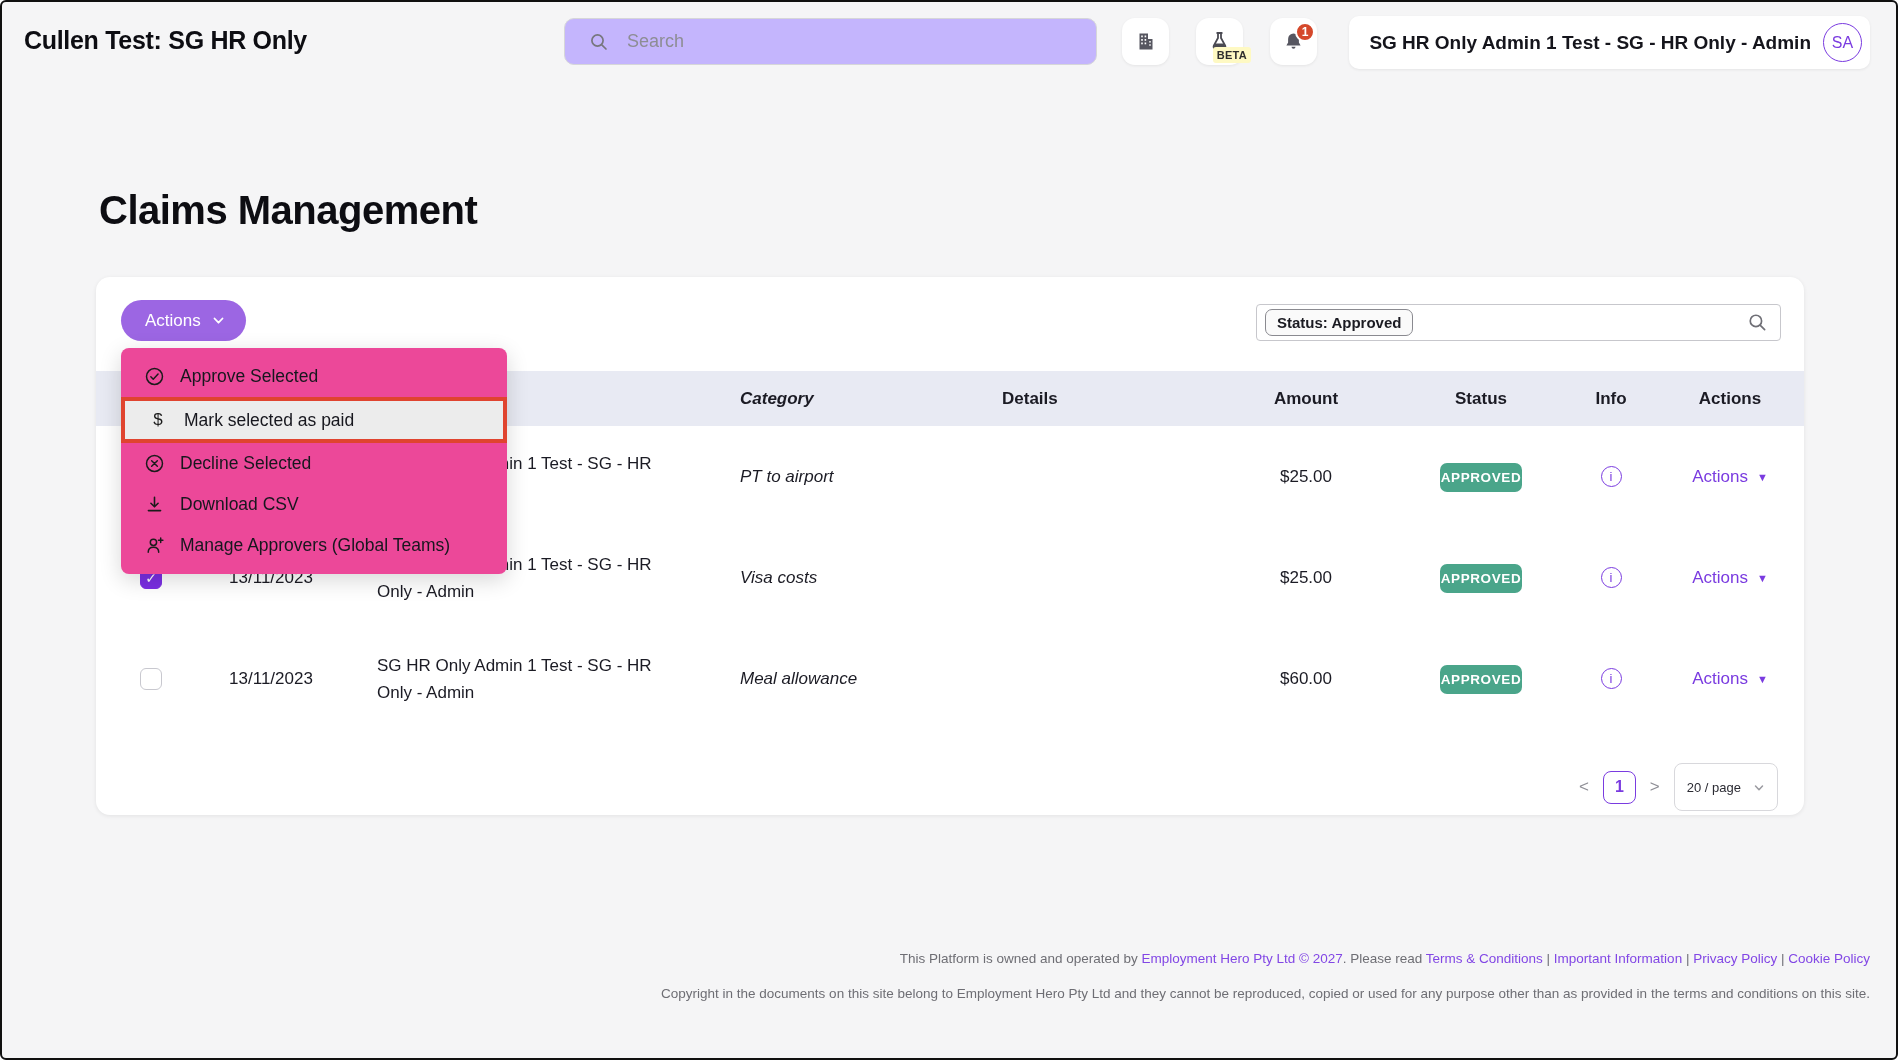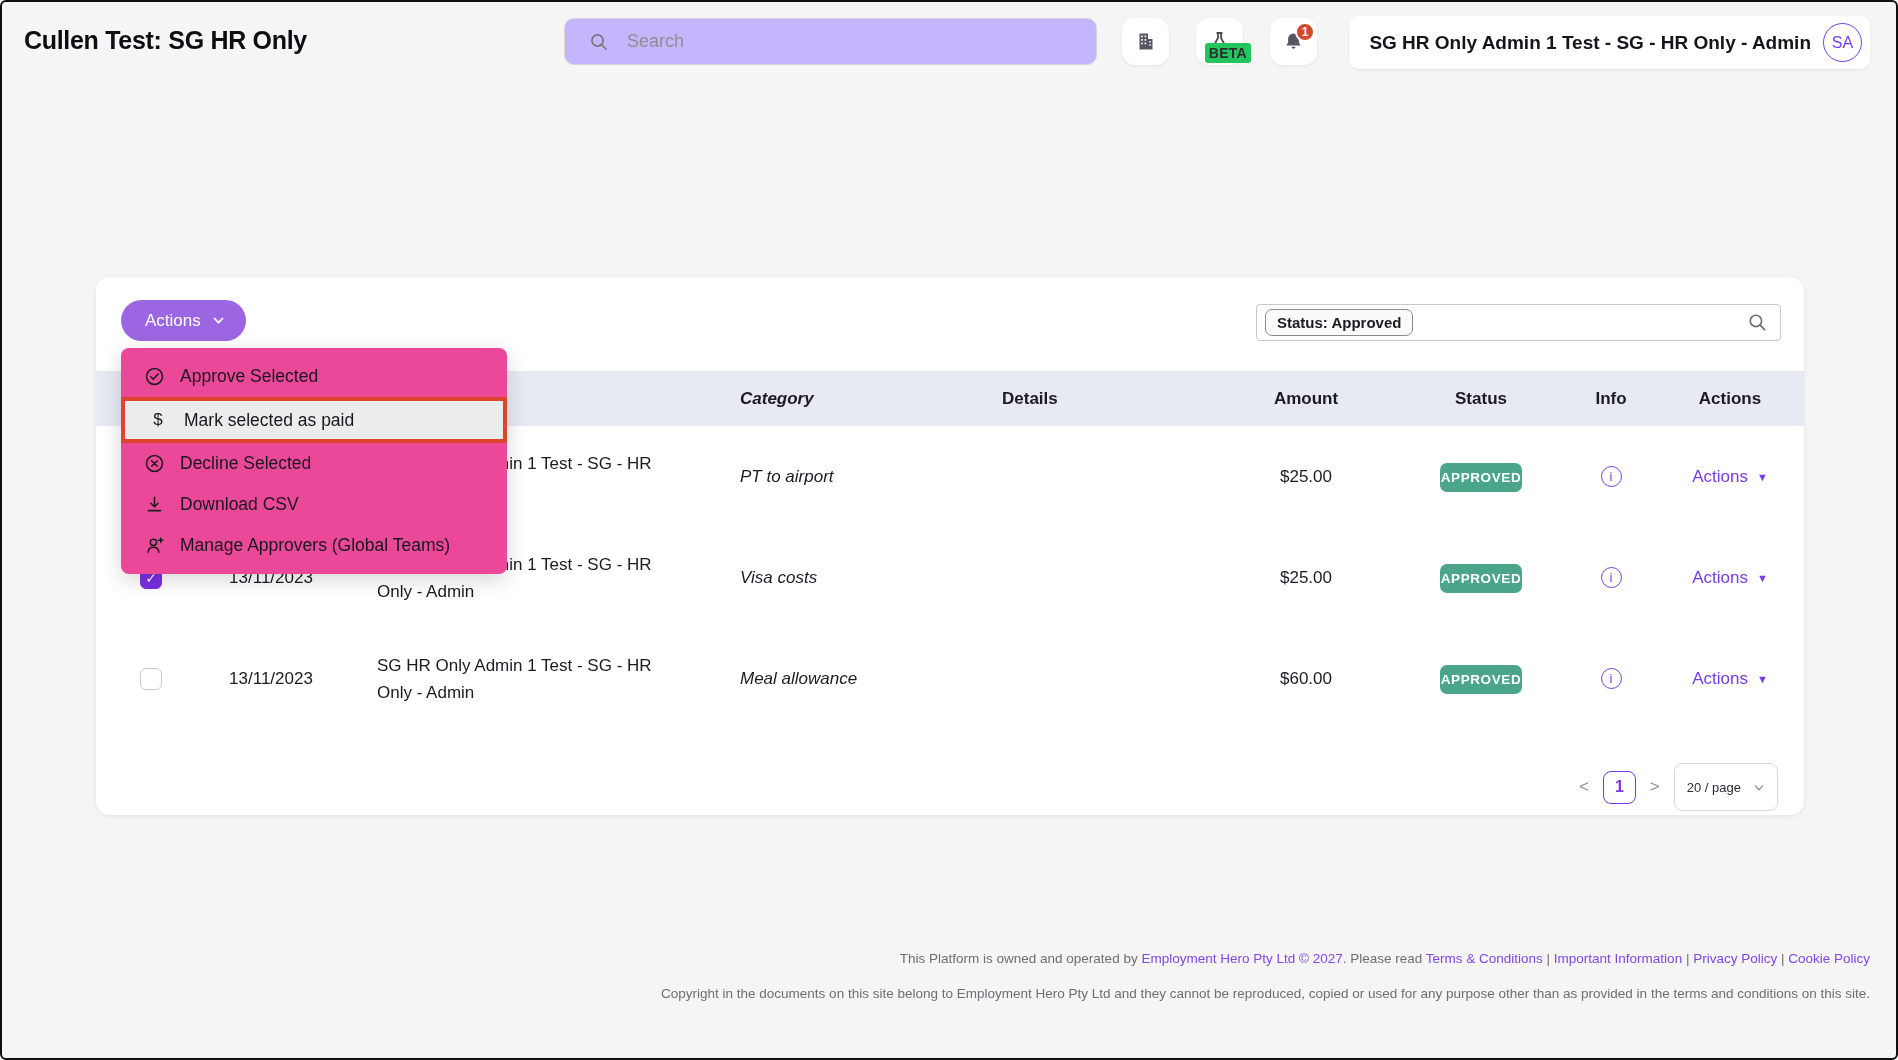--- a/index.html
+++ b/index.html
@@ -7,21 +7,21 @@
   .screen { position:relative; width:1898px; height:1060px; background:#F5F5F6; border:2px solid #101010; border-radius:6px; overflow:hidden; }
 
   
   .org-title { position:absolute; left:22px; top:24px; font-size:25px; font-weight:800; color:#0d0d12; letter-spacing:-0.3px; }
   .search-wrap { position:absolute; left:562px; top:16px; width:533px; height:47px; background:#c4b5fd; border:1px solid #d6d6d9; border-radius:10px; display:flex; align-items:center; padding:0 24px; gap:18px; }
   .search-wrap svg { flex:0 0 auto; }
   .search-input { border:none; outline:none; flex:1; font-size:18px; color:#333; background:transparent; font-family:inherit; }
   .search-input::placeholder { color:#8d8d94; }
   .icon-btn { position:absolute; top:16px; width:47px; height:47px; background:#fff; border-radius:13px; box-shadow:0 1px 3px rgba(0,0,0,0.07); display:flex; align-items:center; justify-content:center; }
   .icon-btn.b1 { left:1120px; } .icon-btn.b2 { left:1194px; } .icon-btn.b3 { left:1268px; }
-  .beta-badge { position:absolute; right:-8px; bottom:2px; background:#22c55e; color:#2e2e2e; font-size:14px; font-weight:700; padding:2px 4px; border-radius:3px; letter-spacing:0.3px; }
+  .beta-badge { position:absolute; right:-8px; bottom:2px; background:#fef9c3; color:#2e2e2e; font-size:11px; font-weight:700; padding:2px 4px; border-radius:3px; letter-spacing:0.3px; }
   .notif-badge { position:absolute; top:4px; right:2px; min-width:20px; height:20px; border-radius:10px; background:#D5482B; color:#fff; font-size:12px; font-weight:700; display:flex; align-items:center; justify-content:center; border:2px solid #fff; }
   .user-pill { position:absolute; right:26px; top:14px; height:53px; background:#fff; border-radius:10px; box-shadow:0 1px 3px rgba(0,0,0,0.07); display:flex; align-items:center; gap:12px; padding:0 8px 0 20px; }
   .user-label { font-size:19px; font-weight:700; color:#15151c; }
   .avatar { width:39px; height:39px; border-radius:50%; border:1.5px solid #7A3BE0; color:#7A3BE0; font-size:16px; display:flex; align-items:center; justify-content:center; }
 
   
   .page-title { position:absolute; left:97px; top:186px; font-size:40px; font-weight:800; color:#0d0d12; letter-spacing:-0.5px; }
   .panel { position:absolute; left:94px; top:275px; width:1708px; height:538px; background:#fff; border-radius:14px; box-shadow:0 1px 4px rgba(0,0,0,0.08); }
 
   .actions-btn { position:absolute; left:25px; top:23px; height:41px; padding:0 20px 0 24px; border:none; border-radius:21px; background:#9C66E3; color:#fff; font-size:17px; font-family:inherit; display:flex; align-items:center; gap:10px; cursor:pointer; }
@@ -114,20 +114,21 @@
         <path d="M9.5 16.8 a2 2 0 0 0 4 0 Z" fill="#565660"></path>
       </svg>
     <span class="notif-badge">1</span>
   </div>
 
   <div class="user-pill">
     <span class="user-label">SG HR Only Admin 1 Test - SG - HR Only - Admin</span>
     <span class="avatar">SA</span>
   </div>
 
+  <div class="page-title">Claims Management</div>
 
   <div class="panel">
 
     <button class="actions-btn">
       <span>Actions</span>
       <svg width="15" height="15" viewBox="0 0 15 15">
           <path d="M3.5 5.5 l4 4.2 4 -4.2" fill="none" stroke="#fff" stroke-width="1.8" stroke-linecap="round" stroke-linejoin="round"></path>
         </svg>
     </button>
 

